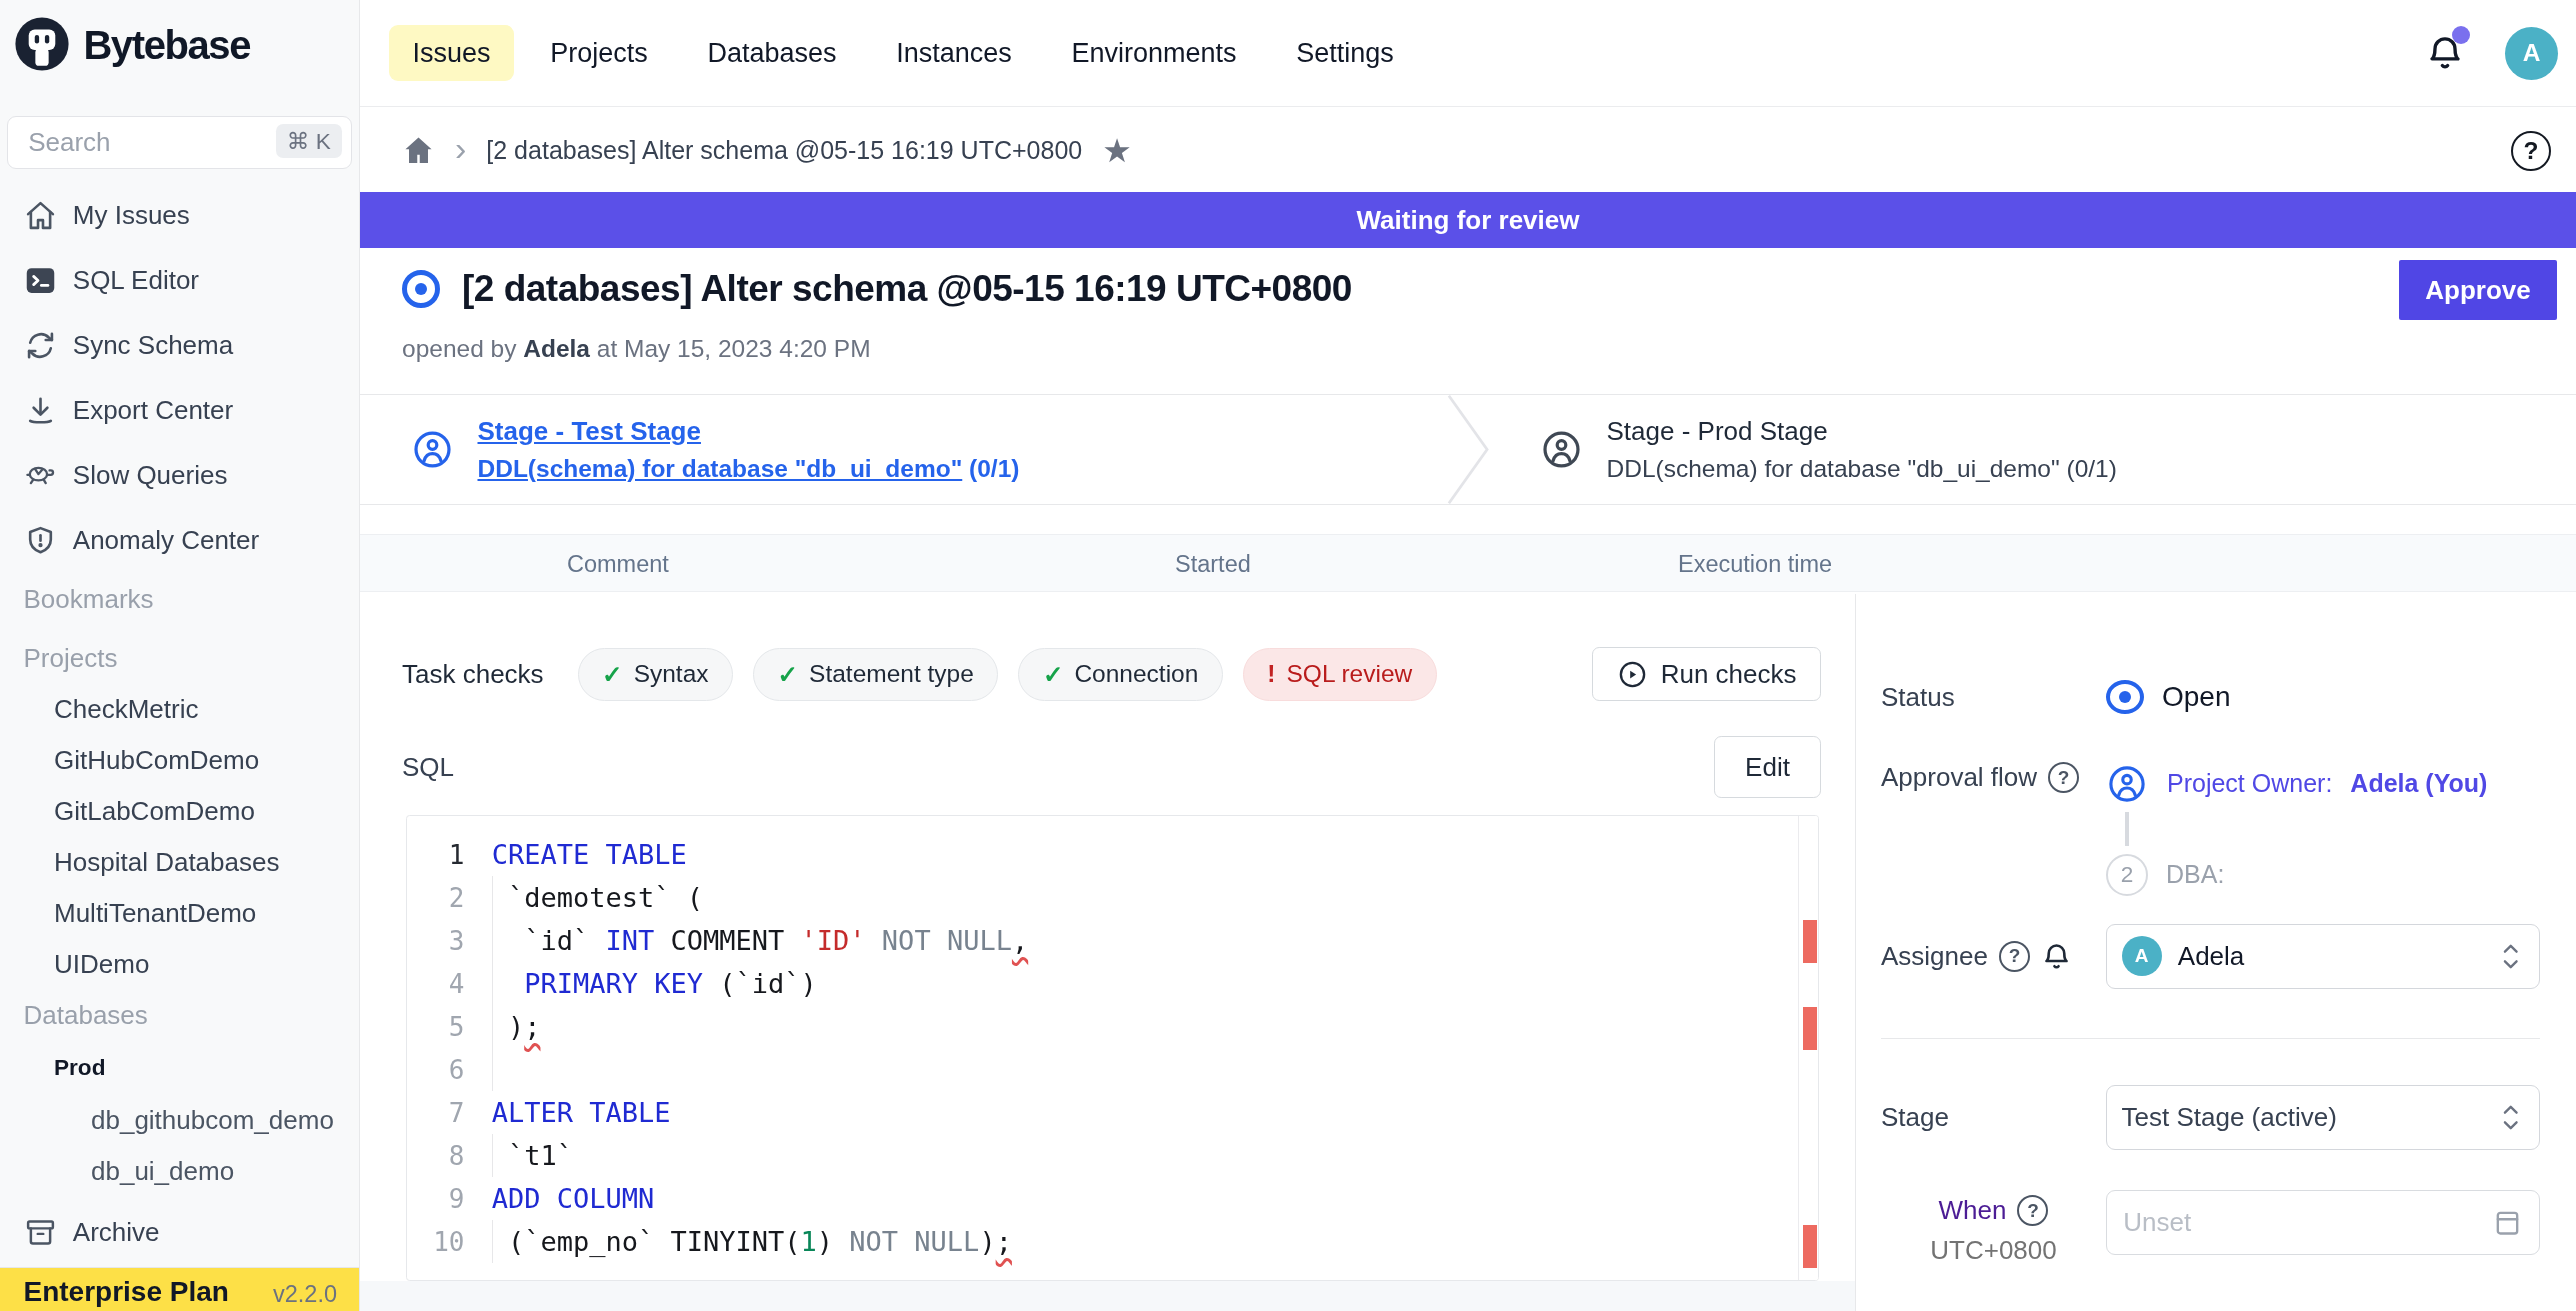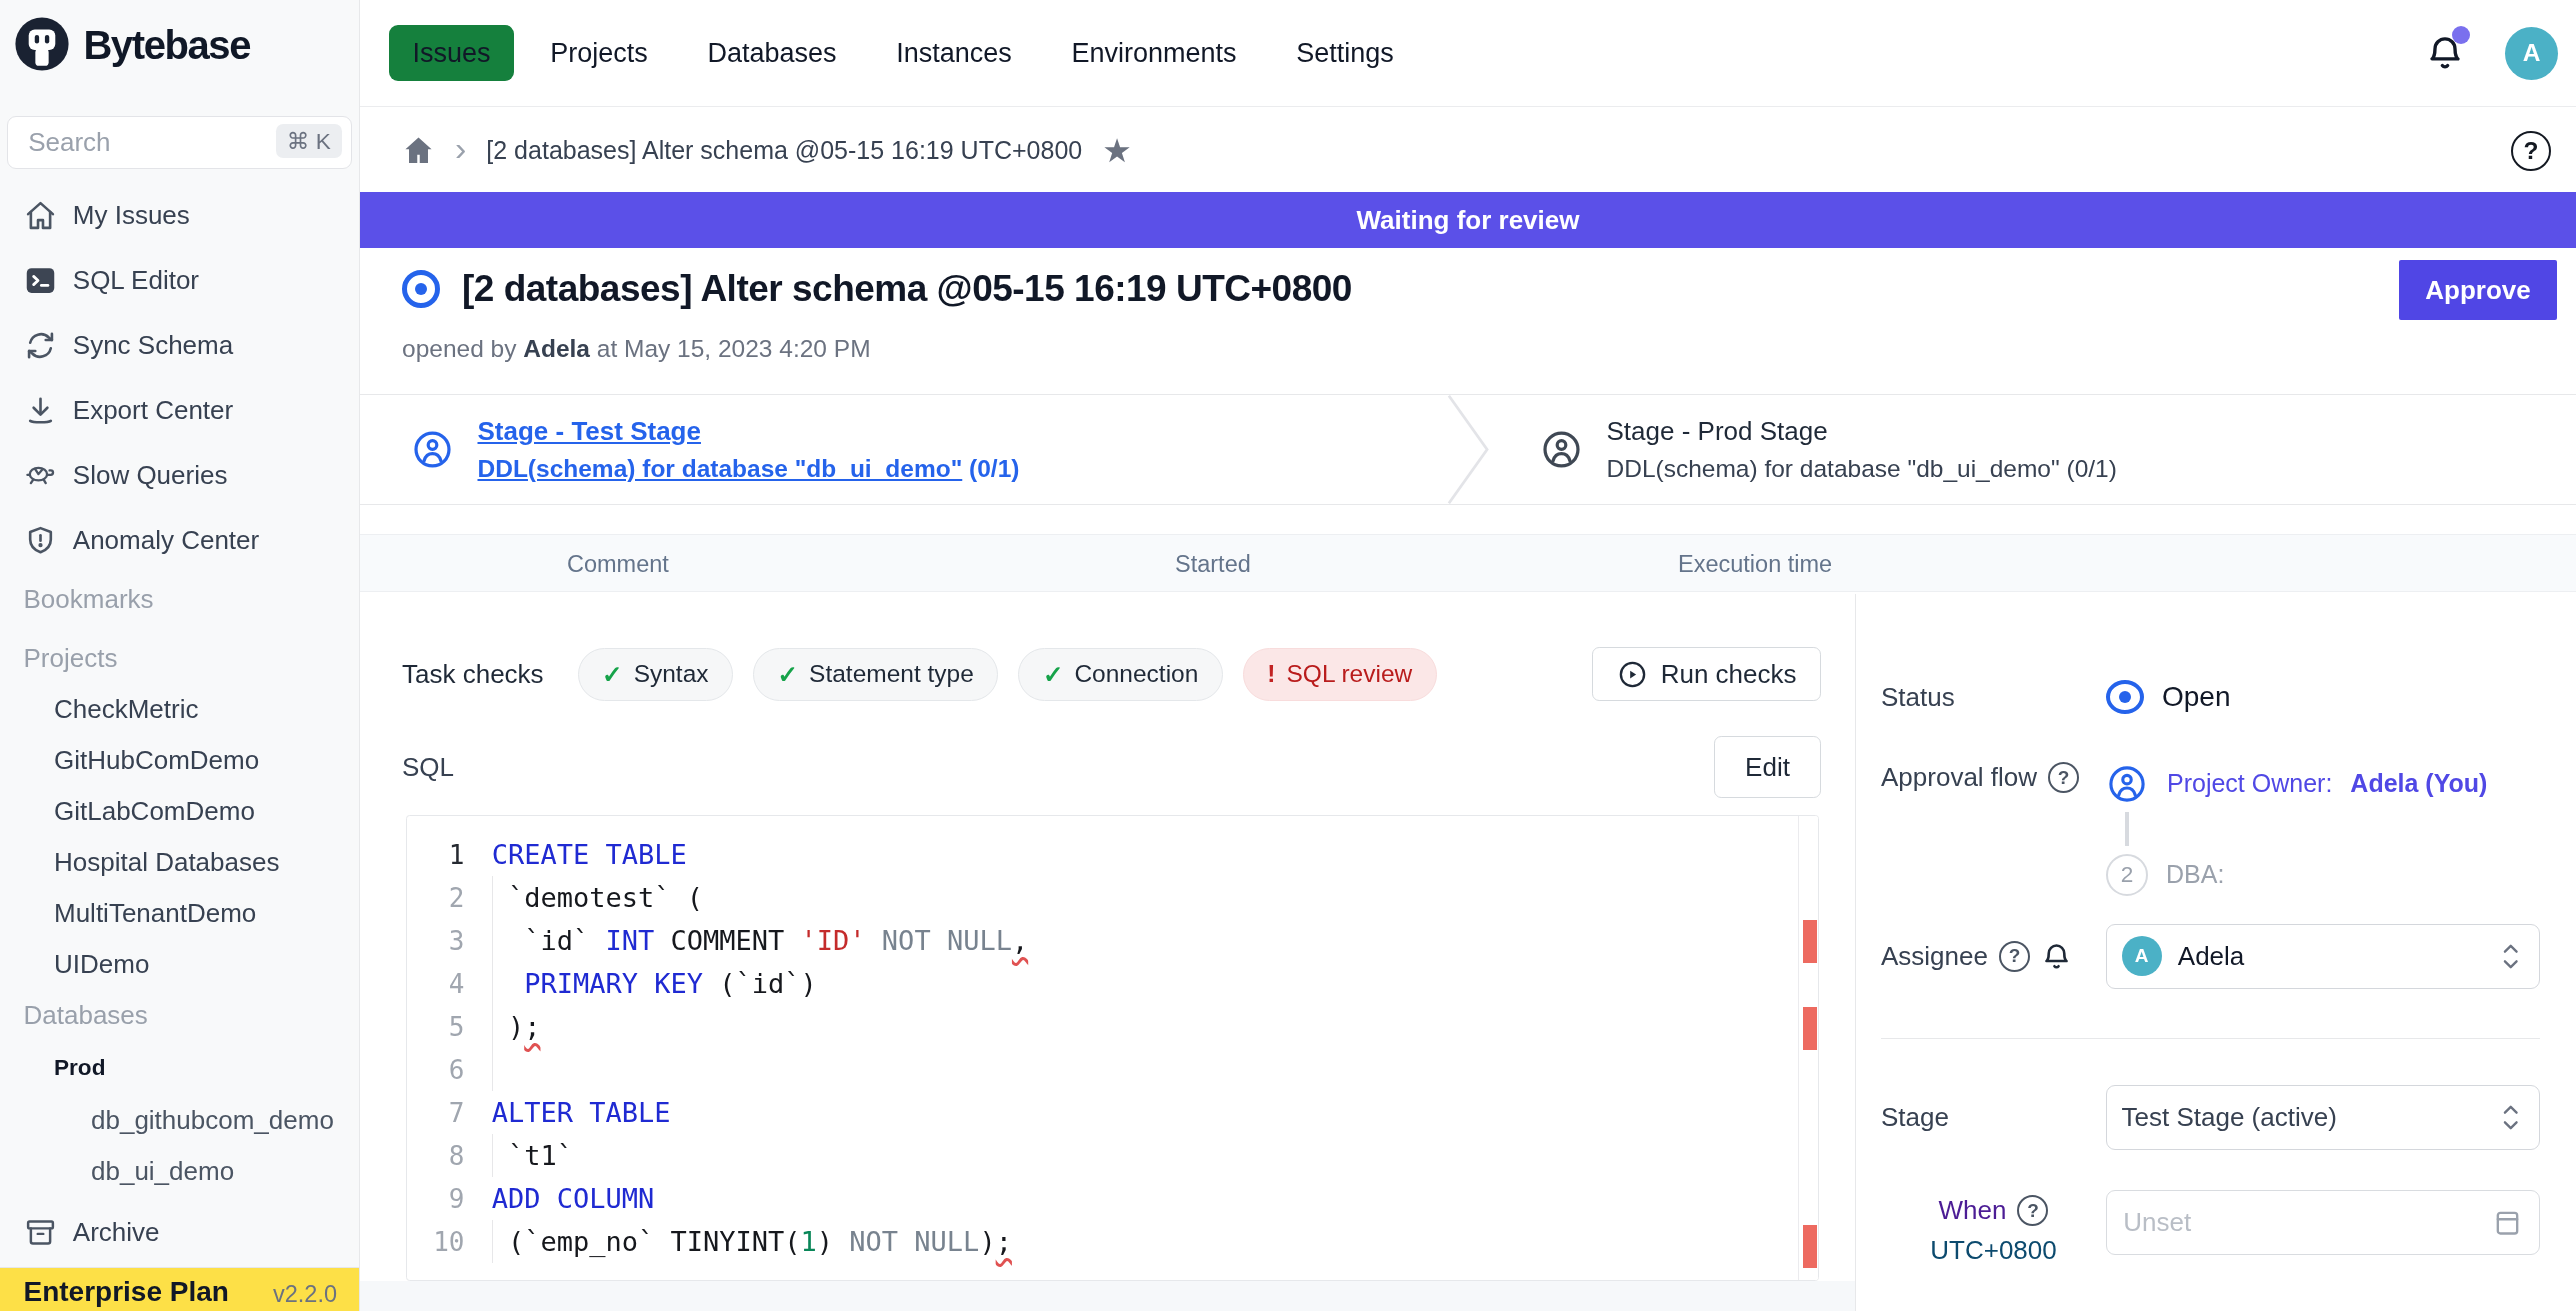--- a/index.html
+++ b/index.html
@@ -44,21 +44,21 @@
     padding:5.4px 22px 3.6px 23.5px; justify-content:space-between; }
   .side-footer .plan { font-size:28px; font-weight:600; color:#111827; }
   .side-footer .version { font-size:23.5px; color:#6b7280; }
 
   
   .main { position:absolute; left:360px; top:0; width:2216px; height:1312px; background:#fff; }
   .topbar { position:absolute; top:0; left:0; right:0; height:107px;
     border-bottom:1.8px solid #ebecee; display:flex; align-items:center; padding:0 18px 0 29px; }
   .tabs { display:flex; align-items:center; gap:12.7px; }
   .tab { font-size:27px; color:#111827; padding:12.7px 23.5px; border-radius:9px; cursor:pointer; }
-  .tab.active { background:#15803d; }
+  .tab.active { background:#fef9c3; }
   .topbar-right { margin-left:auto; display:flex; align-items:center; gap:40px; }
   .bell { position:relative; width:40px; height:40px; color:#111827; cursor:pointer; display:inline-flex; }
   .bell svg { width:40px; height:40px; }
   .bell .dot { position:absolute; right:-5.4px; top:-7.2px; width:18px; height:18px;
     border-radius:50%; background:#7a70ee; }
   .avatar { width:53px; height:53px; border-radius:50%; background:#4bb1c6; color:#fff;
     font-size:24.5px; font-weight:700; display:flex; align-items:center; justify-content:center; cursor:pointer; }
 
   .crumb-row { position:absolute; top:109px; left:0; right:0; height:83px;
     display:flex; align-items:center; padding:0 25px 0 42px; gap:20px; }
@@ -174,21 +174,21 @@
   .selectbox .val { font-size:26px; color:#111827; }
   .avatar.sm { width:40px; height:40px; font-size:19px; }
   .stepper { margin-left:auto; width:23.5px; height:33px; color:#6b7280; display:inline-flex; }
   .stepper svg { width:23.5px; height:33px; }
   .pdivider { position:absolute; left:25px; right:36px; top:444px; border-top:1.8px solid #e7e8ea; }
   .row-stage { top:489px; height:69px; }
   .row-stage .val { color:#374151; }
   .row-when { top:596px; height:72px; align-items:flex-start; }
   .when-label-block { display:flex; flex-direction:column; gap:9px; padding-top:5.4px; }
   .when-l1 { display:flex; align-items:center; gap:11px; font-size:26px; color:#4c1d95; }
-  .when-tz { font-size:26px; color:#0c4a6e; }
+  .when-tz { font-size:26px; color:#737373; }
   .inputbox { flex:1; height:65px; border:1.8px solid #d9dce0; border-radius:9px; background:#fff;
     display:flex; align-items:center; padding:0 16.3px; }
   .when-input { flex:1; border:none; outline:none; font-size:26px; color:#374151; background:transparent;
     font-family:"Liberation Sans",sans-serif; }
   .when-input::placeholder { color:#b9bec6; }
   .cal-icon { width:31px; height:31px; color:#9aa1ac; display:inline-flex; }
   .cal-icon svg { width:31px; height:31px; }
 </style>
 </head>
 <body>

